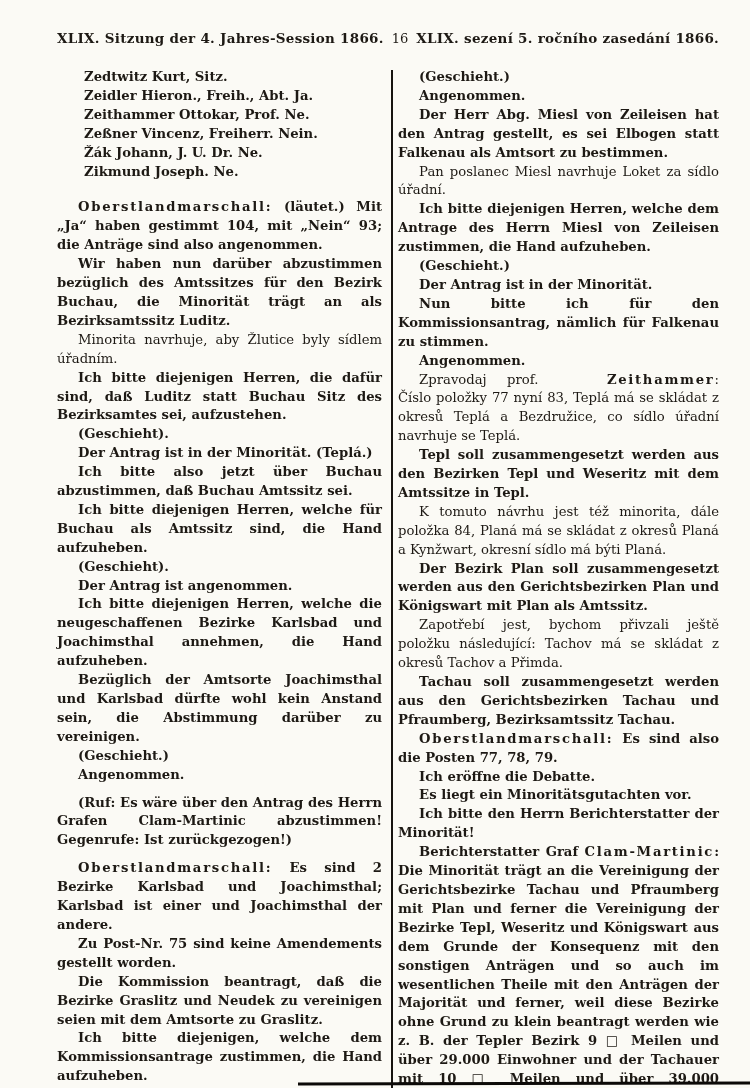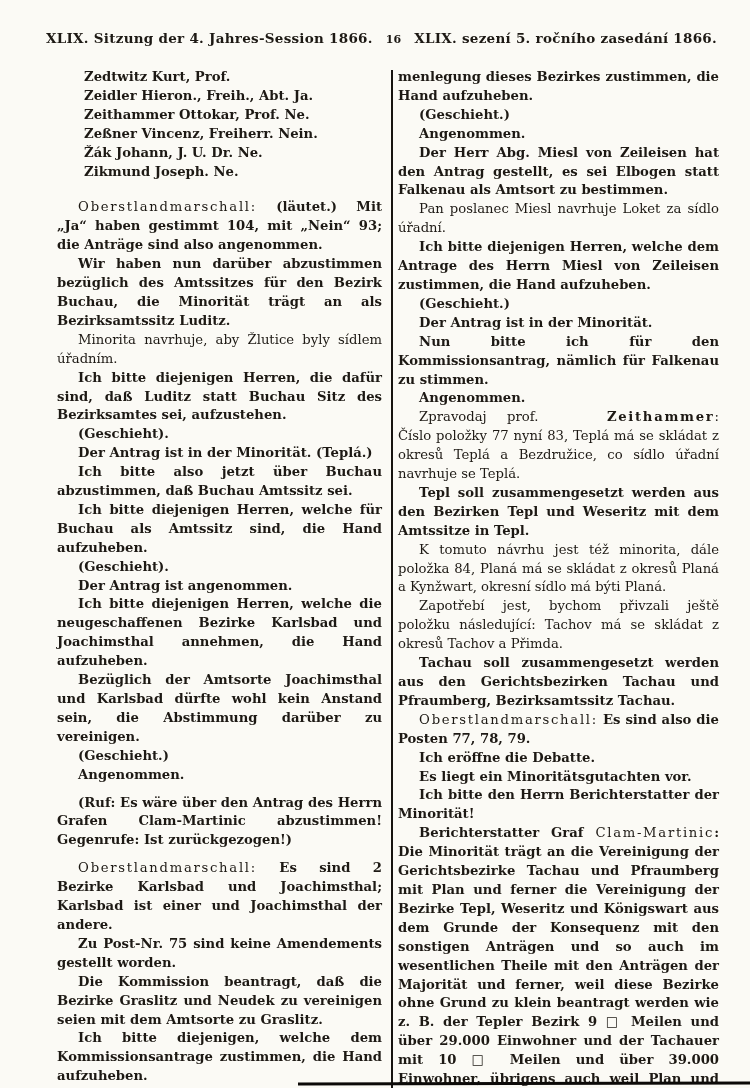--- a/index.html
+++ b/index.html
@@ -7,28 +7,28 @@
     position:relative;
     width:750px;height:1088px;
     margin:0 auto;
     background:#fbfaf5;
     overflow:hidden;
     color:#1d1914;
     font-family:"DejaVu Serif", serif;
   }
   .header{
     position:absolute;
-    top:30px;left:46px;right:33px;
+    top:30px;left:57px;right:33px;
     display:flex;justify-content:space-between;align-items:baseline;
   }
   .header .htitle{
     font-weight:bold;font-size:13.5px;letter-spacing:0.02em;white-space:nowrap;
   }
   .header .pageno{
-    font-weight:bold;font-size:11px;padding:0 8px;
+    font-weight:normal;font-size:13px;padding:0 8px;
   }
   .columns{
     position:absolute;top:68px;left:57px;right:31px;
     display:flex;align-items:stretch;
   }
   .column{
     width:325px;
     text-align:justify;
     font-size:13.2px;
     line-height:18.9px;
@@ -37,21 +37,21 @@
   .divider{
     width:2px;background:#16130f;
     margin:2px 5px 10px 9px;
   }
   .column.right{flex:1;}
   .para{margin:0;text-indent:1.6em;}
   .para.gap{margin-top:9px;}
   .para.noindent{text-indent:0;}
   .seg-f{font-weight:bold;}
   .seg-a{font-weight:normal;}
-  .seg-sp{font-weight:normal;letter-spacing:0.13em;}
+  .seg-sp{font-weight:bold;letter-spacing:0.13em;}
   .seg-spa{font-weight:bold;letter-spacing:0.13em;margin-left:48px;}
   .voting-list{
     margin:0 0 17px 27px;
     text-align:left;font-weight:bold;
   }
   .list-line{white-space:nowrap;}
   .edge-line{
     position:absolute;
     left:298px;right:0;bottom:3px;height:3px;
     background:#0c0a08;
@@ -63,21 +63,21 @@
 
 <div class="page">
   <div class="header">
     <span class="htitle">XLIX. Sitzung der 4. Jahres-Session 1866.</span>
     <span class="pageno">16</span>
     <span class="htitle">XLIX. sezení 5. ročního zasedání 1866.</span>
   </div>
   <div class="columns">
     <div class="column left" id="col-left">
         <div class="voting-list">
-          <div class="list-line">Zedtwitz Kurt, Prof.</div>
+          <div class="list-line">Zedtwitz Kurt, Sitz.</div>
           <div class="list-line">Zeidler Hieron., Freih., Abt. Ja.</div>
           <div class="list-line">Zeithammer Ottokar, Prof. Ne.</div>
           <div class="list-line">Zeßner Vincenz, Freiherr. Nein.</div>
           <div class="list-line">Žák Johann, J. U. Dr.  Ne.</div>
           <div class="list-line">Zikmund Joseph. Ne.</div>
         </div>
         <p class="para gap"><span class="seg-sp">Oberstlandmarschall:</span><span class="seg-f"> (läutet.) Mit „Ja“ haben gestimmt 104, mit „Nein“ 93; die Anträge sind also angenommen.</span></p>
         <p class="para"><span class="seg-f">Wir haben nun darüber abzustimmen bezüglich des Amtssitzes für den Bezirk Buchau, die Minorität trägt an als Bezirksamtssitz Luditz.</span></p>
         <p class="para"><span class="seg-a">Minorita navrhuje, aby Žlutice byly sídlem úřadním.</span></p>
         <p class="para"><span class="seg-f">Ich bitte diejenigen Herren, die dafür sind, daß Luditz statt Buchau Sitz des Bezirksamtes sei, aufzustehen.</span></p>
@@ -92,33 +92,33 @@
         <p class="para"><span class="seg-f">(Geschieht.)</span></p>
         <p class="para"><span class="seg-f">Angenommen.</span></p>
         <p class="para gap"><span class="seg-f">(Ruf: Es wäre über den Antrag des Herrn Grafen Clam-Martinic abzustimmen! Gegenrufe: Ist zurückgezogen!)</span></p>
         <p class="para gap"><span class="seg-sp">Oberstlandmarschall:</span><span class="seg-f"> Es sind 2 Bezirke Karlsbad und Joachimsthal; Karlsbad ist einer und Joachimsthal der andere.</span></p>
         <p class="para"><span class="seg-f">Zu Post-Nr. 75 sind keine Amendements gestellt worden.</span></p>
         <p class="para"><span class="seg-f">Die Kommission beantragt, daß die Bezirke Graslitz und Neudek zu vereinigen seien mit dem Amtsorte zu Graslitz.</span></p>
         <p class="para"><span class="seg-f">Ich bitte diejenigen, welche dem Kommissionsantrage zustimmen, die Hand aufzuheben.</span></p>
       </div>
     <div class="divider"></div>
     <div class="column right" id="col-right">
-        <p class="para noindent"><span class="seg-f">menlegung dieses Bezirkes zustimmen, die Hand aufzuheben.</span></p>
         <p class="para"><span class="seg-f">(Geschieht.)</span></p>
         <p class="para"><span class="seg-f">Angenommen.</span></p>
         <p class="para"><span class="seg-f">Der Herr Abg. Miesl von Zeileisen hat den Antrag gestellt, es sei Elbogen statt Falkenau als Amtsort zu bestimmen.</span></p>
         <p class="para"><span class="seg-a">Pan poslanec Miesl navrhuje Loket za sídlo úřadní.</span></p>
         <p class="para"><span class="seg-f">Ich bitte diejenigen Herren, welche dem Antrage des Herrn Miesl von Zeileisen zustimmen, die Hand aufzuheben.</span></p>
         <p class="para"><span class="seg-f">(Geschieht.)</span></p>
         <p class="para"><span class="seg-f">Der Antrag ist in der Minorität.</span></p>
         <p class="para"><span class="seg-f">Nun bitte ich für den Kommissionsantrag, nämlich für Falkenau zu stimmen.</span></p>
         <p class="para"><span class="seg-f">Angenommen.</span></p>
         <p class="para"><span class="seg-a">Zpravodaj prof. </span><span class="seg-spa">Zeithammer</span><span class="seg-a">: Číslo položky 77 nyní 83, Teplá má se skládat z okresů Teplá a Bezdružice, co sídlo úřadní navrhuje se Teplá.</span></p>
         <p class="para"><span class="seg-f">Tepl soll zusammengesetzt werden aus den Bezirken Tepl und Weseritz mit dem Amtssitze in Tepl.</span></p>
         <p class="para"><span class="seg-a">K tomuto návrhu jest též minorita, dále položka 84, Planá má se skládat z okresů Planá a Kynžwart, okresní sídlo má býti Planá.</span></p>
+        <p class="para"><span class="seg-f">Der Bezirk Plan soll zusammengesetzt werden aus den Gerichtsbezirken Plan und Königswart mit Plan als Amtssitz.</span></p>
         <p class="para"><span class="seg-a">Zapotřebí jest, bychom přivzali ještě položku následující: Tachov má se skládat z okresů Tachov a Přimda.</span></p>
         <p class="para"><span class="seg-f">Tachau soll zusammengesetzt werden aus den Gerichtsbezirken Tachau und Pfraumberg, Bezirksamtssitz Tachau.</span></p>
         <p class="para"><span class="seg-sp">Oberstlandmarschall:</span><span class="seg-f"> Es sind also die Posten 77, 78, 79.</span></p>
         <p class="para"><span class="seg-f">Ich eröffne die Debatte.</span></p>
         <p class="para"><span class="seg-f">Es liegt ein Minoritätsgutachten vor.</span></p>
         <p class="para"><span class="seg-f">Ich bitte den Herrn Berichterstatter der Minorität!</span></p>
         <p class="para"><span class="seg-f">Berichterstatter Graf </span><span class="seg-sp">Clam-Martinic</span><span class="seg-f">: Die Minorität trägt an die Vereinigung der Gerichtsbezirke Tachau und Pfraumberg mit Plan und ferner die Vereinigung der Bezirke Tepl, Weseritz und Königswart aus dem Grunde der Konsequenz mit den sonstigen Anträgen und so auch im wesentlichen Theile mit den Anträgen der Majorität und ferner, weil diese Bezirke ohne Grund zu klein beantragt werden wie z. B. der Tepler Bezirk 9 □ Meilen und über 29.000 Einwohner und der Tachauer mit 10 □ Meilen und über 39.000 Einwohner, übrigens auch weil Plan und Tachau so nahe aneinander liegen, wie kaum je 2 Bezirksorte in Böhmen.</span></p>
       </div>
   </div>
   <div class="edge-line"></div>

